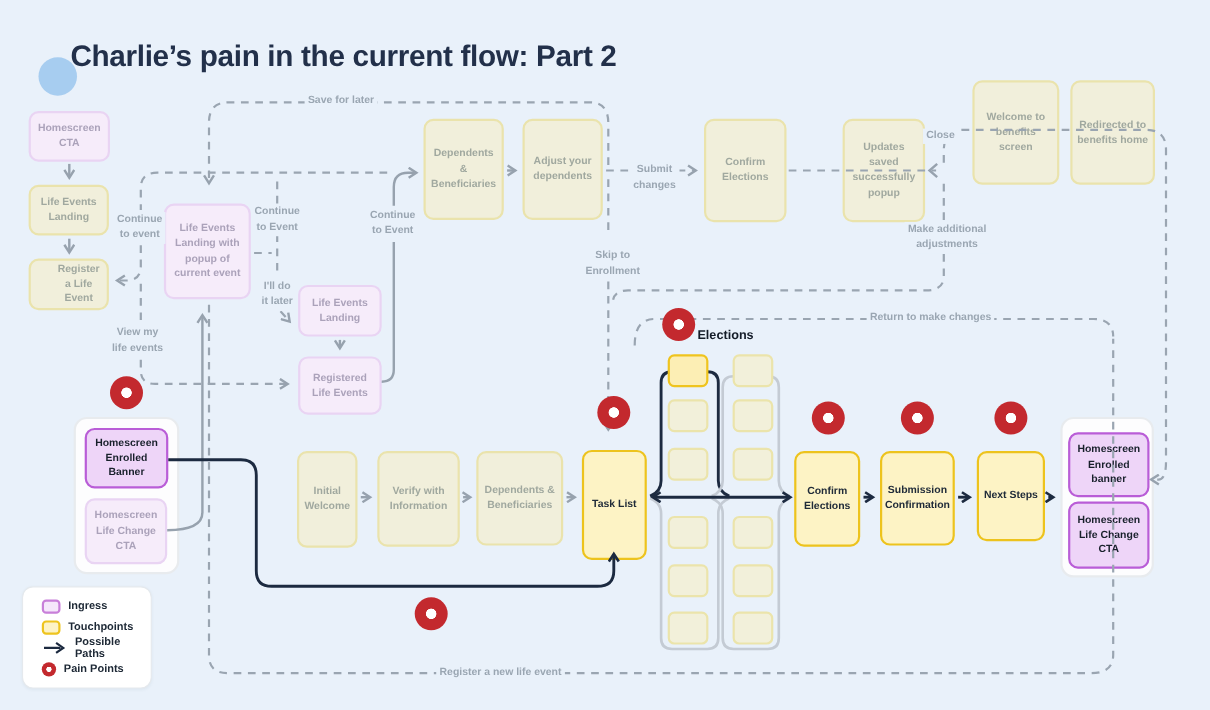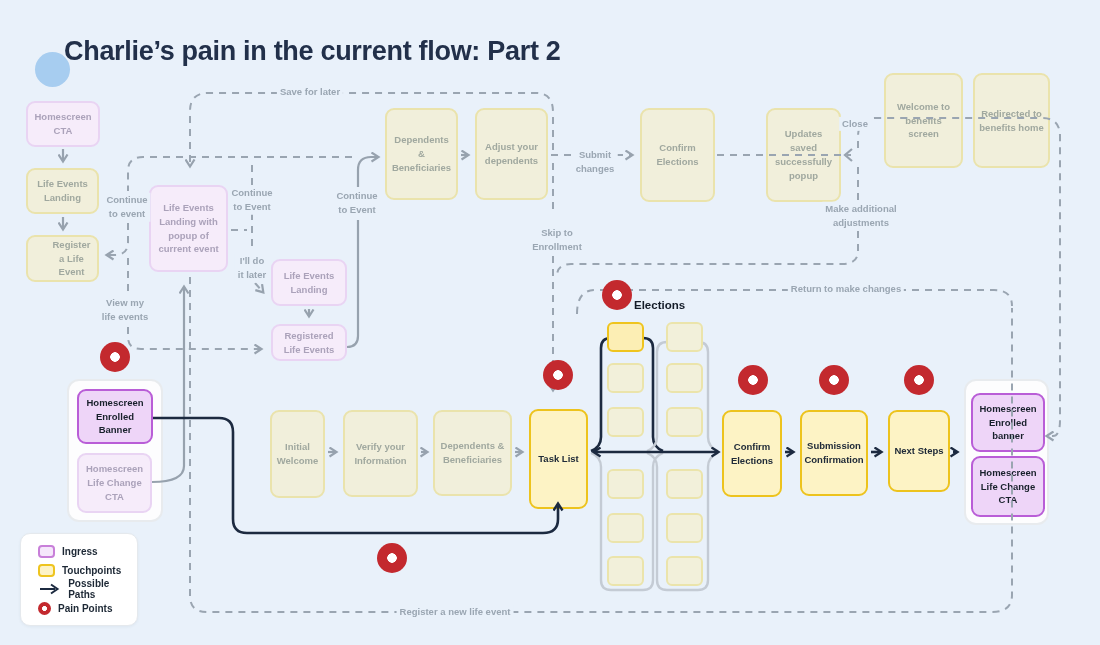--- a/index.html
+++ b/index.html
@@ -62,29 +62,29 @@
   <div id="groups">
       <div class="group" style="left: 67px; top: 379px; width: 96px; height: 143px;"></div>
       <div class="group" style="left: 964px; top: 379px; width: 85px; height: 146px;"></div>
     </div>
   <div id="nodes">
       <div class="node ingress" style="left: 26px; top: 101px; width: 74px; height: 46px;">Homescreen CTA</div>
       <div class="node touch" style="left: 26px; top: 168px; width: 73px; height: 46px;">Life Events Landing</div>
       <div class="node touch" style="left: 26px; top: 235px; width: 73px; height: 47px; padding-left: 21px;">Register a Life Event</div>
       <div class="node ingress" style="left: 149px; top: 185px; width: 79px; height: 87px;">Life Events Landing with popup of current event</div>
       <div class="node ingress" style="left: 271px; top: 259px; width: 76px; height: 47px;">Life Events Landing</div>
-      <div class="node ingress" style="left: 271px; top: 324px; width: 76px; height: 37px;">Registered Life Events</div>
+      <div class="node ingress" style="left: 271px; top: 324px; width: 76px; height: 53px;">Registered Life Events</div>
       <div class="node touch" style="left: 385px; top: 108px; width: 73px; height: 92px;">Dependents &amp; Beneficiaries</div>
       <div class="node touch" style="left: 475px; top: 108px; width: 73px; height: 92px;">Adjust your dependents</div>
       <div class="node touch" style="left: 640px; top: 108px; width: 75px; height: 94px;">Confirm Elections</div>
       <div class="node touch" style="left: 766px; top: 108px; width: 75px; height: 94px;">Updates saved successfully popup</div>
       <div class="node touch" style="left: 884px; top: 73px; width: 79px; height: 95px;">Welcome to benefits screen</div>
       <div class="node touch" style="left: 973px; top: 73px; width: 77px; height: 95px;">Redirected to benefits home</div>
       <div class="node touch" style="left: 270px; top: 410px; width: 55px; height: 88px;">Initial Welcome</div>
-      <div class="node touch" style="left: 343px; top: 410px; width: 75px; height: 87px;">Verify your Information</div>
+      <div class="node touch" style="left: 343px; top: 410px; width: 75px; height: 87px;">Verify with Information</div>
       <div class="node touch" style="left: 433px; top: 410px; width: 79px; height: 86px;">Dependents &amp; Beneficiaries</div>
       <div class="node touch-active" style="left: 529px; top: 409px; width: 59px; height: 100px;">Task List</div>
       <div class="node touch-active" style="left: 722px; top: 410px; width: 60px; height: 87px;">Confirm Elections</div>
       <div class="node touch-active" style="left: 800px; top: 410px; width: 68px; height: 86px;">Submission Confirmation</div>
       <div class="node touch-active" style="left: 888px; top: 410px; width: 62px; height: 82px;">Next Steps</div>
       <div class="node ingress-active" style="left: 77px; top: 389px; width: 76px; height: 55px;">Homescreen Enrolled Banner</div>
       <div class="node ingress" style="left: 77px; top: 453px; width: 75px; height: 60px;">Homescreen Life Change CTA</div>
       <div class="node ingress-active" style="left: 971px; top: 393px; width: 74px; height: 59px;">Homescreen Enrolled banner</div>
       <div class="node ingress-active" style="left: 971px; top: 456px; width: 74px; height: 61px;">Homescreen Life Change CTA</div>
     </div>

